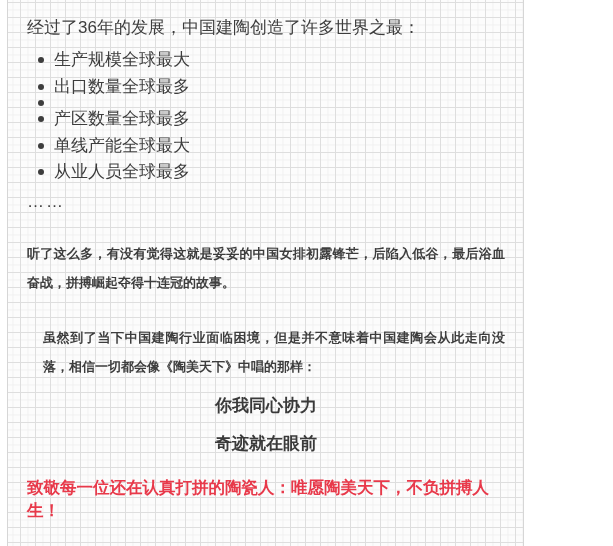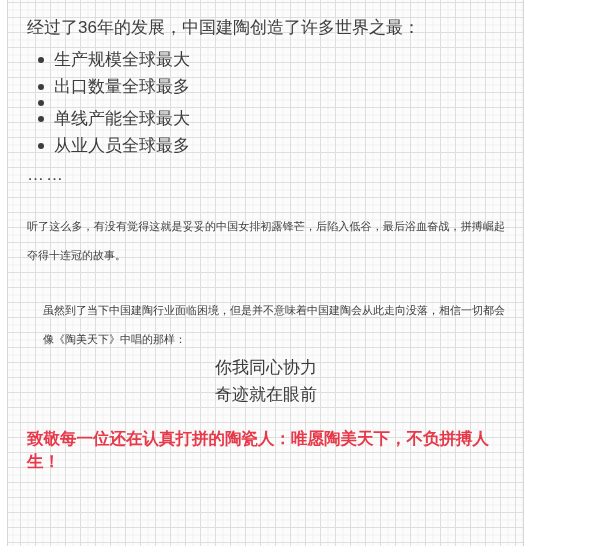--- a/index.html
+++ b/index.html
@@ -56,30 +56,31 @@
     flex: none;
   }
   .ellipsis {
     margin: 8px 0 0 0;
     font-size: 17px;
     line-height: 16px;
     letter-spacing: 2px;
   }
   .para {
     margin: 0;
-    font-size: 11px;
+    font-size: 13px;
     line-height: 29px;
     text-align: justify;
+    font-weight: bold;
   }
   .para.p1 { margin-top: 29px; }
   .para.p2 { margin-top: 26px; margin-left: 16px; }
   .lyrics {
-    margin: 0;
+    margin: 11px;
     text-align: center;
-    font-weight: normal;
+    font-weight: bold;
     font-size: 17px;
     line-height: 27px;
     color: #3a3a3a;
   }
   .tribute {
     margin: 19px 0 0 0;
     font-size: 16.5px;
     line-height: 23px;
     font-weight: bold;
     color: #e8394a;
@@ -99,20 +100,24 @@
     </li>
     <li>
       <span class="dot"></span>
       <span>出口数量全球最多</span>
     </li>
     <li>
       <span class="dot"></span>
     </li>
     <li>
       <span class="dot"></span>
+      <span>产区数量全球最多</span>
+    </li>
+    <li>
+      <span class="dot"></span>
       <span>单线产能全球最大</span>
     </li>
     <li>
       <span class="dot"></span>
       <span>从业人员全球最多</span>
     </li>
   </ul>
 
   <p class="ellipsis">……</p>
 

